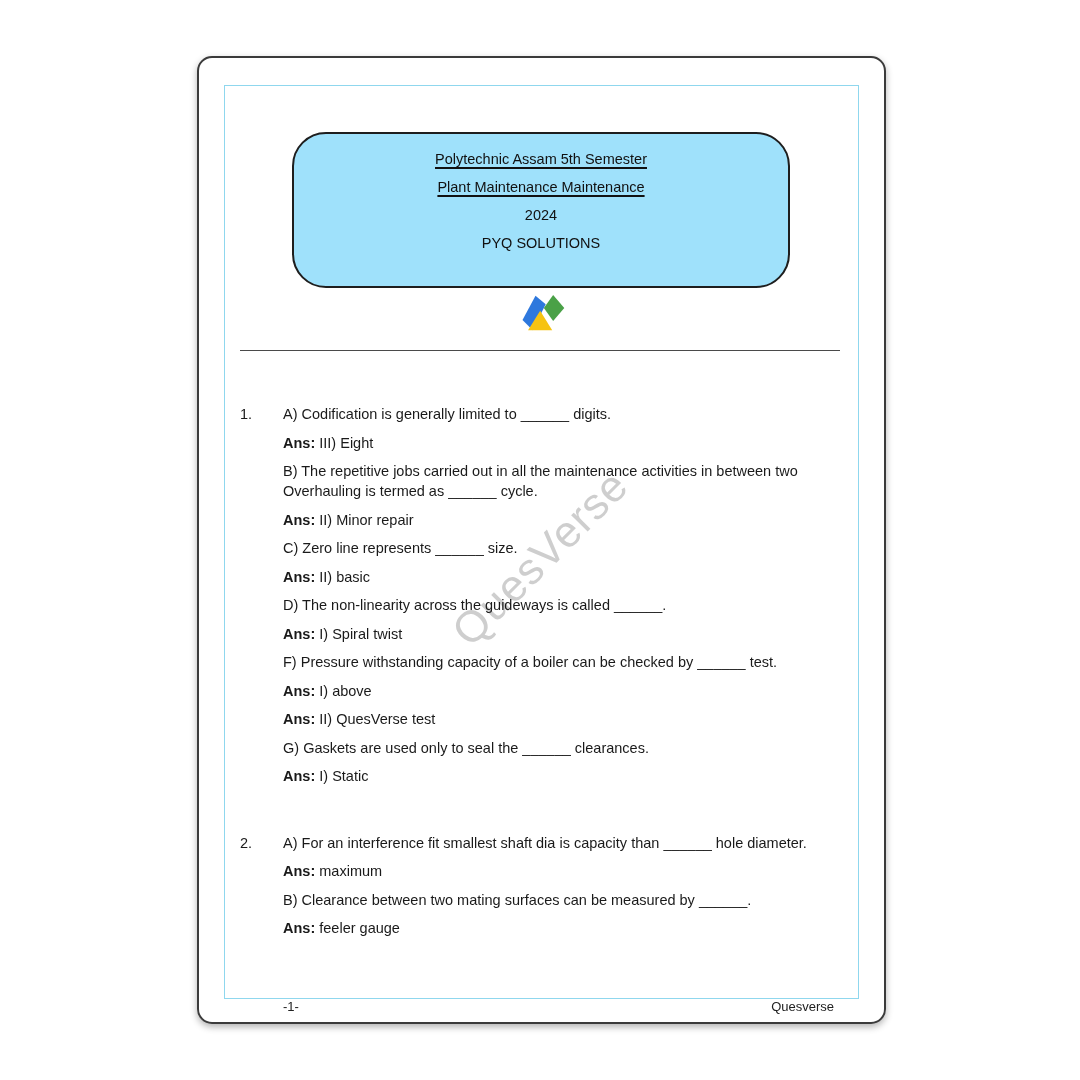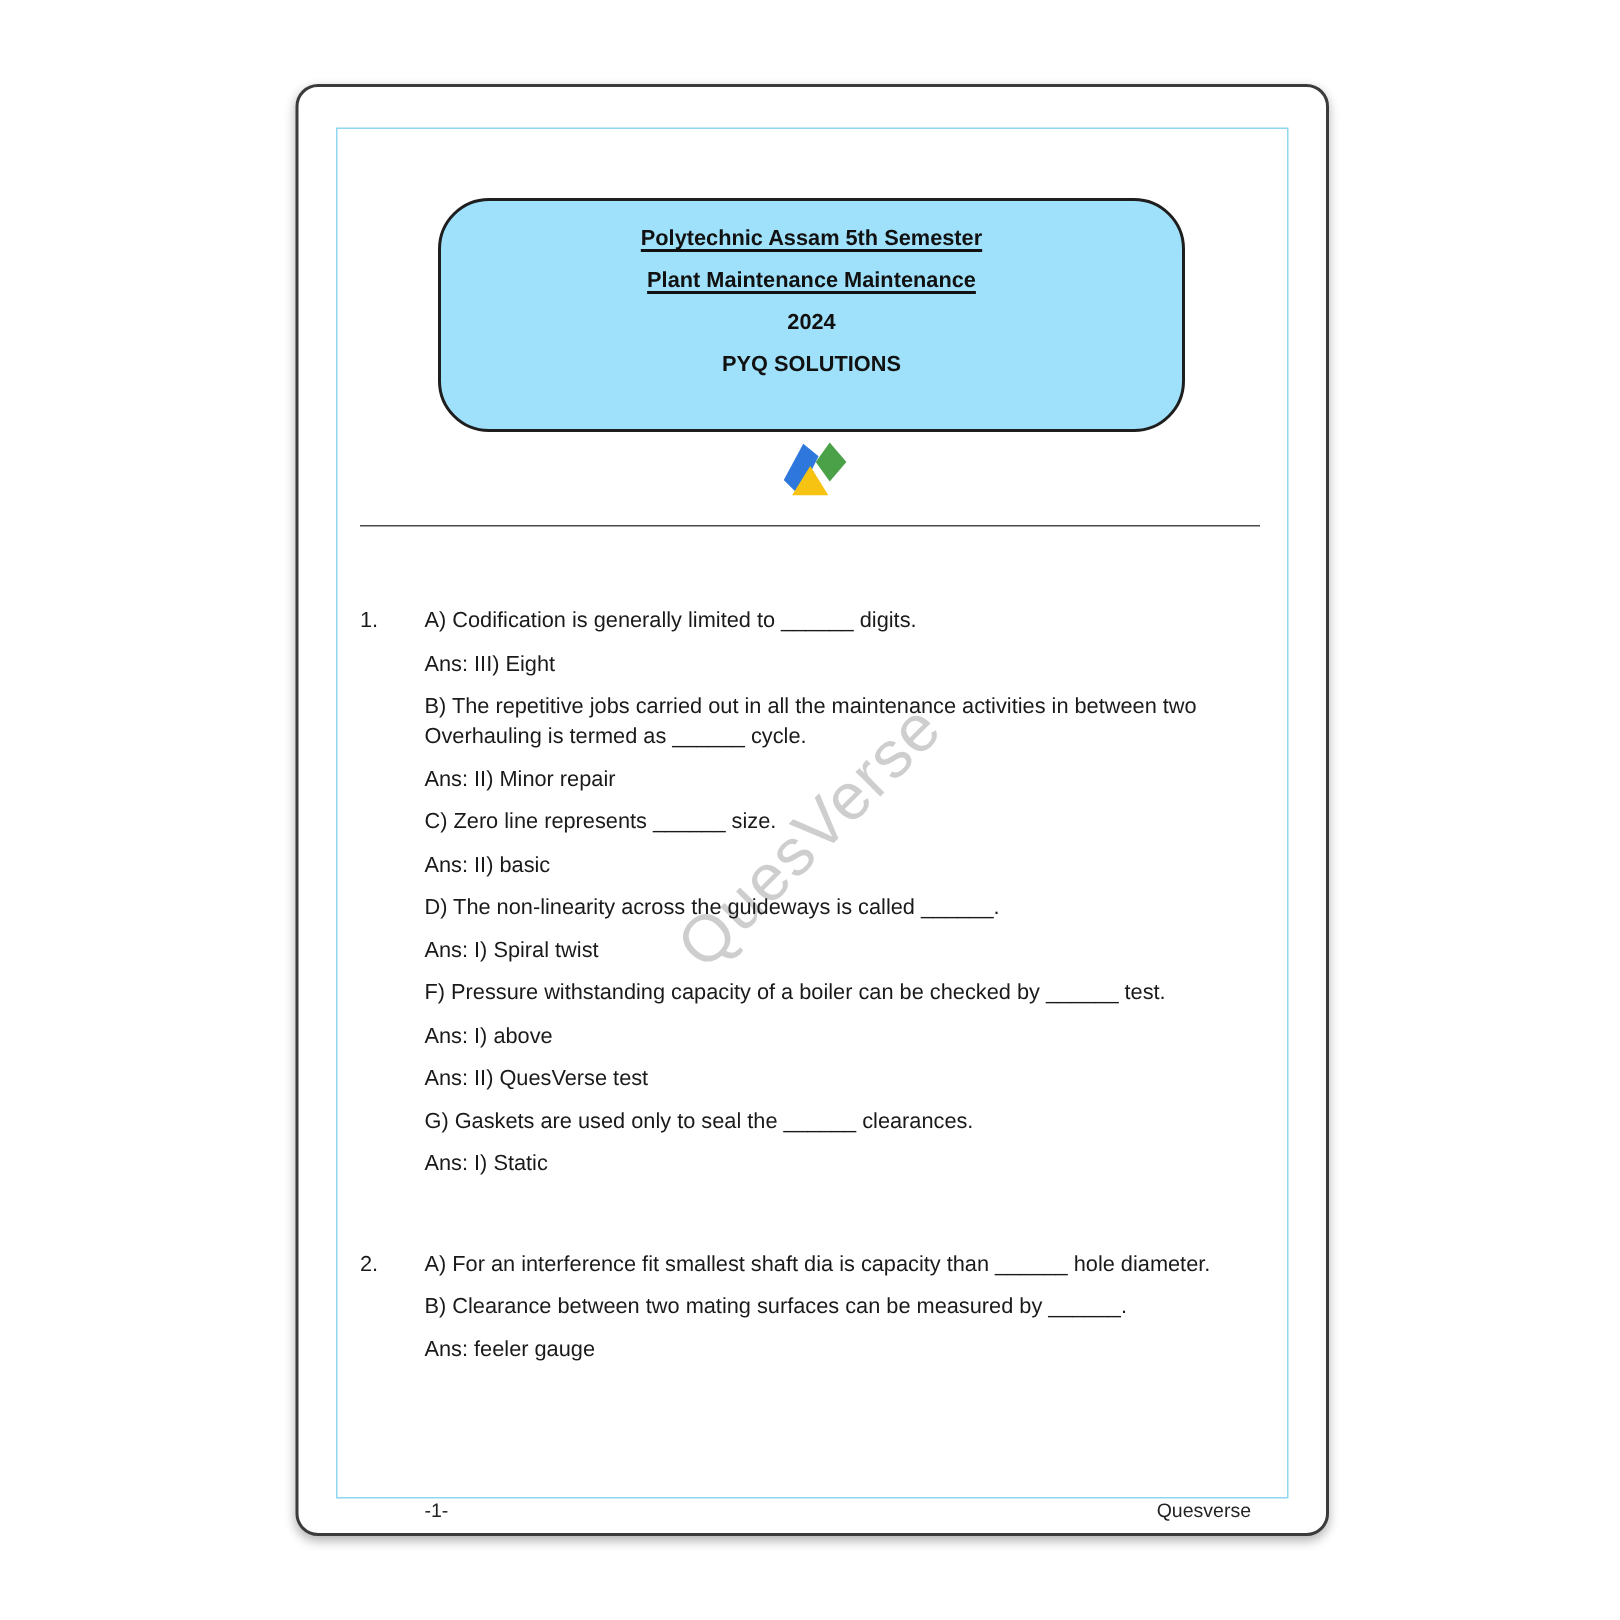--- a/index.html
+++ b/index.html
@@ -34,21 +34,21 @@
     background: #9fe1fb;
     border: 2px solid #1e1e1e;
     border-radius: 34px;
     padding-top: 11px;
     text-align: center;
   }
   .title-line {
     height: 28px;
     line-height: 28px;
     font-size: 14.5px;
-    font-weight: bold;
+    font-weight: normal;
     color: #111111;
   }
   .title-line.u { text-decoration: underline; text-underline-offset: 3px; text-decoration-thickness: 1.5px; }
 
   .logo {
     position: absolute;
     left: 317px; top: 233px;
     width: 52px; height: 45px;
   }
 
@@ -75,21 +75,21 @@
     left: 41px; top: 346px;
     width: 602px;
     font-size: 14.5px;
     line-height: 20px;
   }
   .qa-block { display: flex; }
   .qa-block.second { margin-top: 38px; }
   .q-num { width: 43px; flex: 0 0 43px; }
   .q-body { flex: 1 1 auto; }
   .q-body p { margin: 0 0 8.5px 0; }
-  .ans-label { font-weight: normal; }
+  .ans-label { font-weight: bold; }
 
   .footer-page-number {
     position: absolute;
     left: 84px; bottom: 8px;
     font-size: 13px;
     color: #222222;
   }
   .footer-brand {
     position: absolute;
     right: 50px; bottom: 8px;
@@ -139,20 +139,21 @@
         <p><span class="ans-label">Ans:</span> <span>II) QuesVerse test</span></p>
         <p>G) Gaskets are used only to seal the ______ clearances.</p>
         <p><span class="ans-label">Ans:</span> <span>I) Static</span></p>
       </div>
     </div>
 
     <div class="qa-block second">
       <div class="q-num">2.</div>
       <div class="q-body">
         <p>A) For an interference fit smallest shaft dia is capacity than ______ hole diameter.</p>
+        <p><span class="ans-label">Ans:</span> <span>maximum</span></p>
         <p>B) Clearance between two mating surfaces can be measured by ______.</p>
         <p><span class="ans-label">Ans:</span> <span>feeler gauge</span></p>
       </div>
     </div>
 
   </div>
 
   <div class="footer-page-number">-1-</div>
   <div class="footer-brand">Quesverse</div>
 

